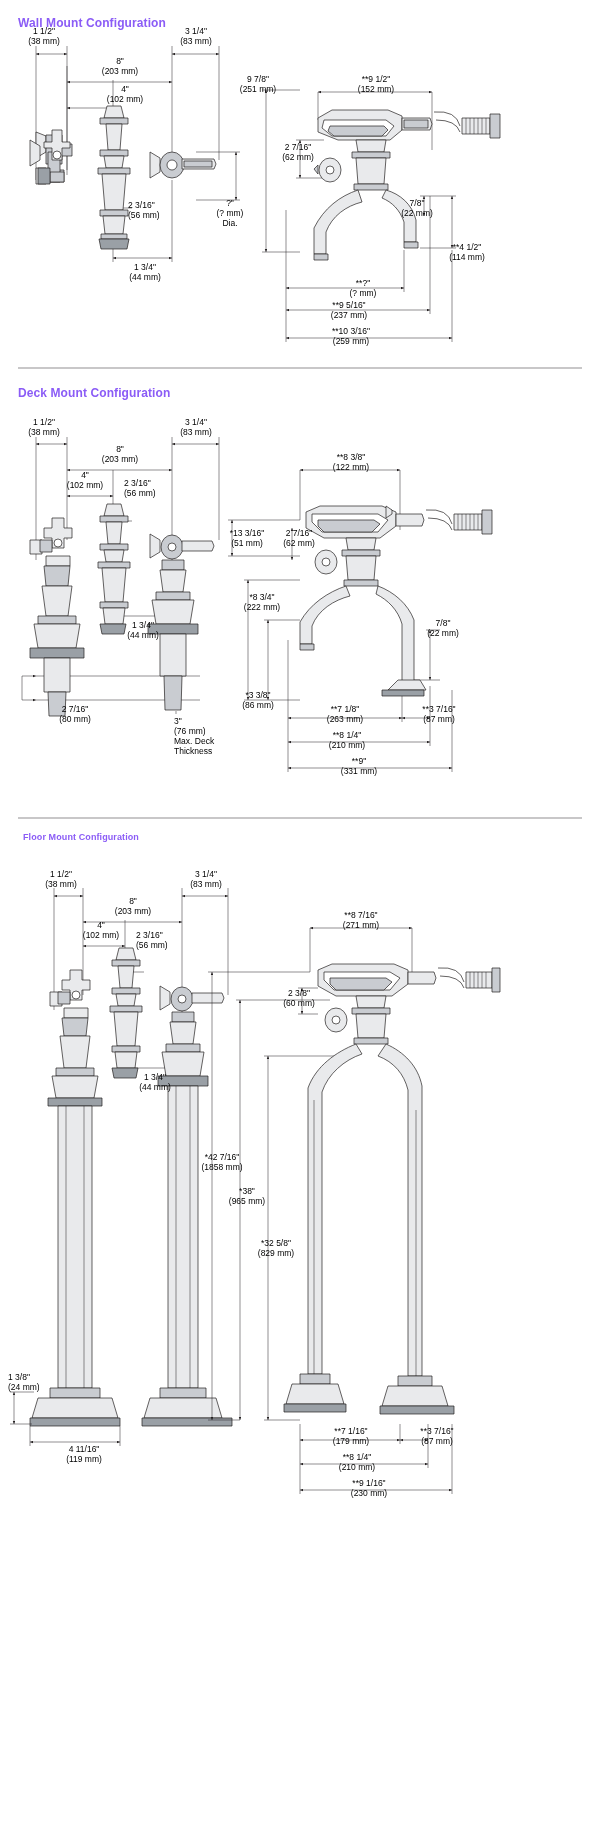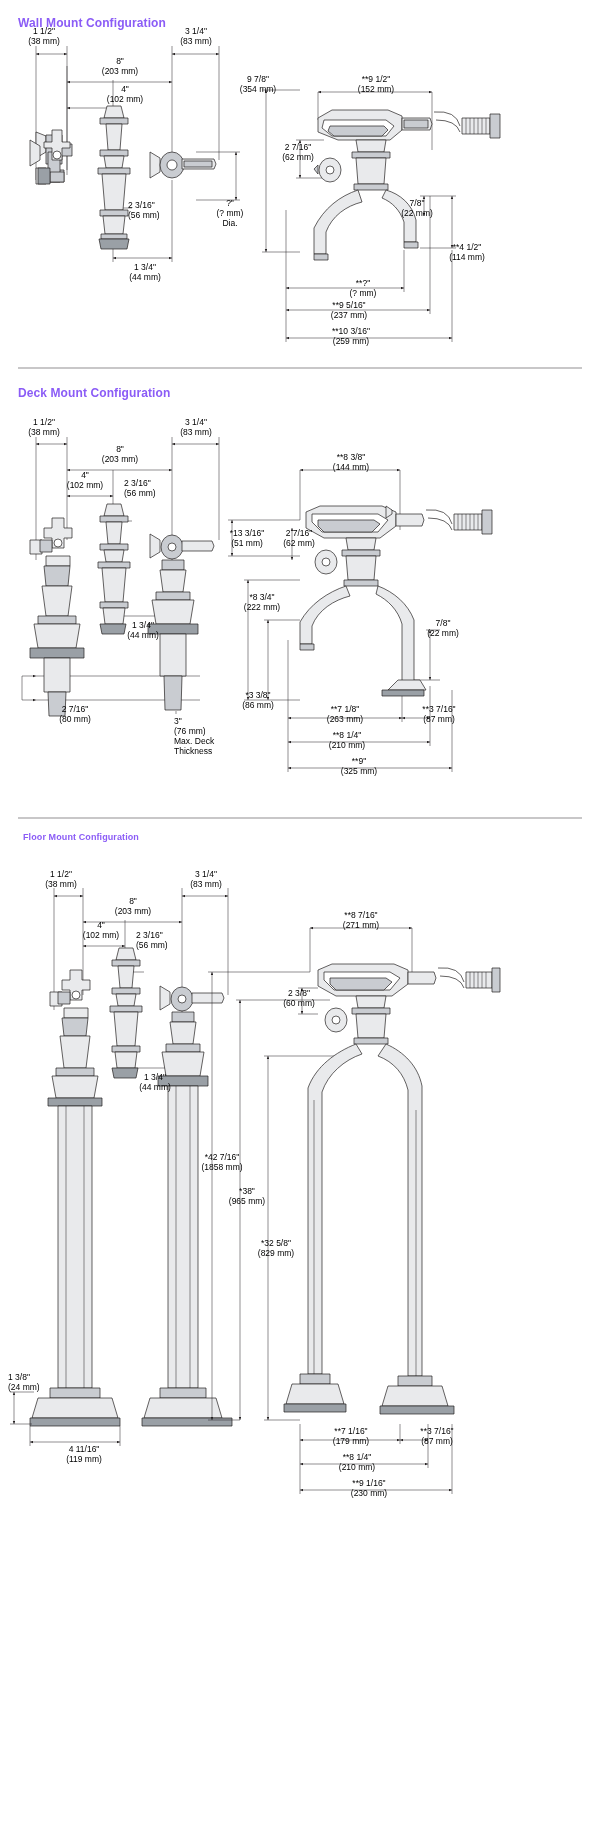--- a/index.html
+++ b/index.html
@@ -499,21 +499,21 @@
       <div>(44 mm)</div>
   </div>
   <div class="dim center" style="left:208px; top:198px; width:44px;">
     <div>?"</div>
       <div>(? mm)</div>
       <div>Dia.</div>
   </div>
 
   <div class="dim center" style="left:228px; top:74px; width:60px;">
     <div>9 7/8"</div>
-      <div>(354 mm)</div>
+      <div>(251 mm)</div>
   </div>
   <div class="dim center" style="left:342px; top:74px; width:68px;">
     <div>**9 1/2"</div>
       <div>(152 mm)</div>
   </div>
   <div class="dim center" style="left:270px; top:142px; width:56px;">
     <div>2 7/16"</div>
       <div>(62 mm)</div>
   </div>
   <div class="dim center" style="left:392px; top:198px; width:50px;">
@@ -567,21 +567,21 @@
   </div>
   <div class="dim" style="left:174px; top:716px;">
     <div>3"</div>
       <div>(76 mm)</div>
       <div>Max. Deck</div>
       <div>Thickness</div>
   </div>
 
   <div class="dim center" style="left:318px; top:452px; width:66px;">
     <div>**8 3/8"</div>
-      <div>(144 mm)</div>
+      <div>(122 mm)</div>
   </div>
   <div class="dim center" style="left:216px; top:528px; width:62px;">
     <div>*13 3/16"</div>
       <div>(51 mm)</div>
   </div>
   <div class="dim center" style="left:272px; top:528px; width:54px;">
     <div>2 7/16"</div>
       <div>(62 mm)</div>
   </div>
   <div class="dim center" style="left:232px; top:592px; width:60px;">
@@ -603,21 +603,21 @@
   <div class="dim center" style="left:404px; top:704px; width:70px;">
     <div>**3 7/16"</div>
       <div>(87 mm)</div>
   </div>
   <div class="dim center" style="left:310px; top:730px; width:74px;">
     <div>**8 1/4"</div>
       <div>(210 mm)</div>
   </div>
   <div class="dim center" style="left:322px; top:756px; width:74px;">
     <div>**9"</div>
-      <div>(325 mm)</div>
+      <div>(331 mm)</div>
   </div>
 
   <div class="dim center" style="left:32px; top:869px; width:58px;">
     <div>1 1/2"</div>
       <div>(38 mm)</div>
   </div>
   <div class="dim center" style="left:176px; top:869px; width:60px;">
     <div>3 1/4"</div>
       <div>(83 mm)</div>
   </div>

